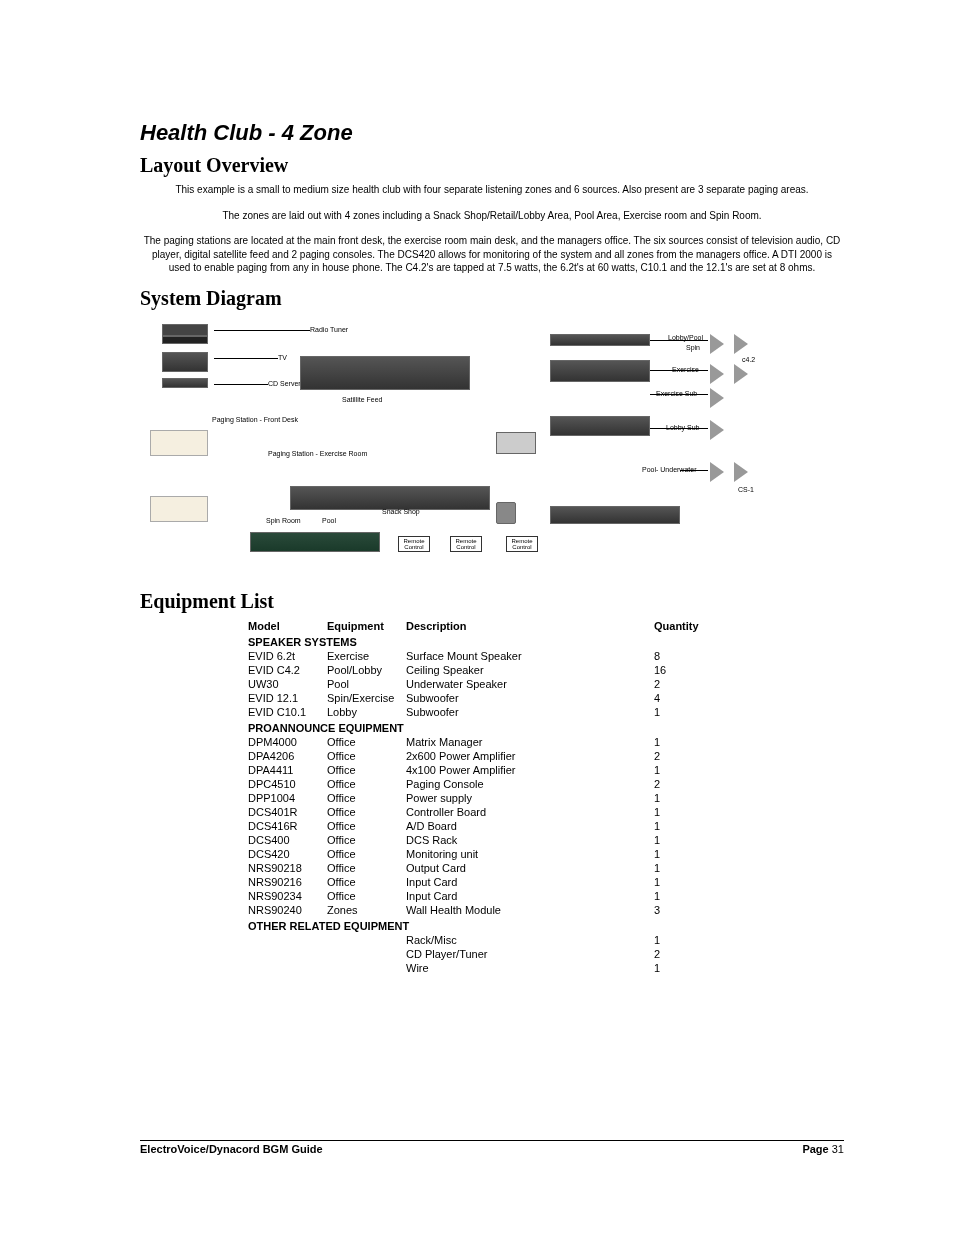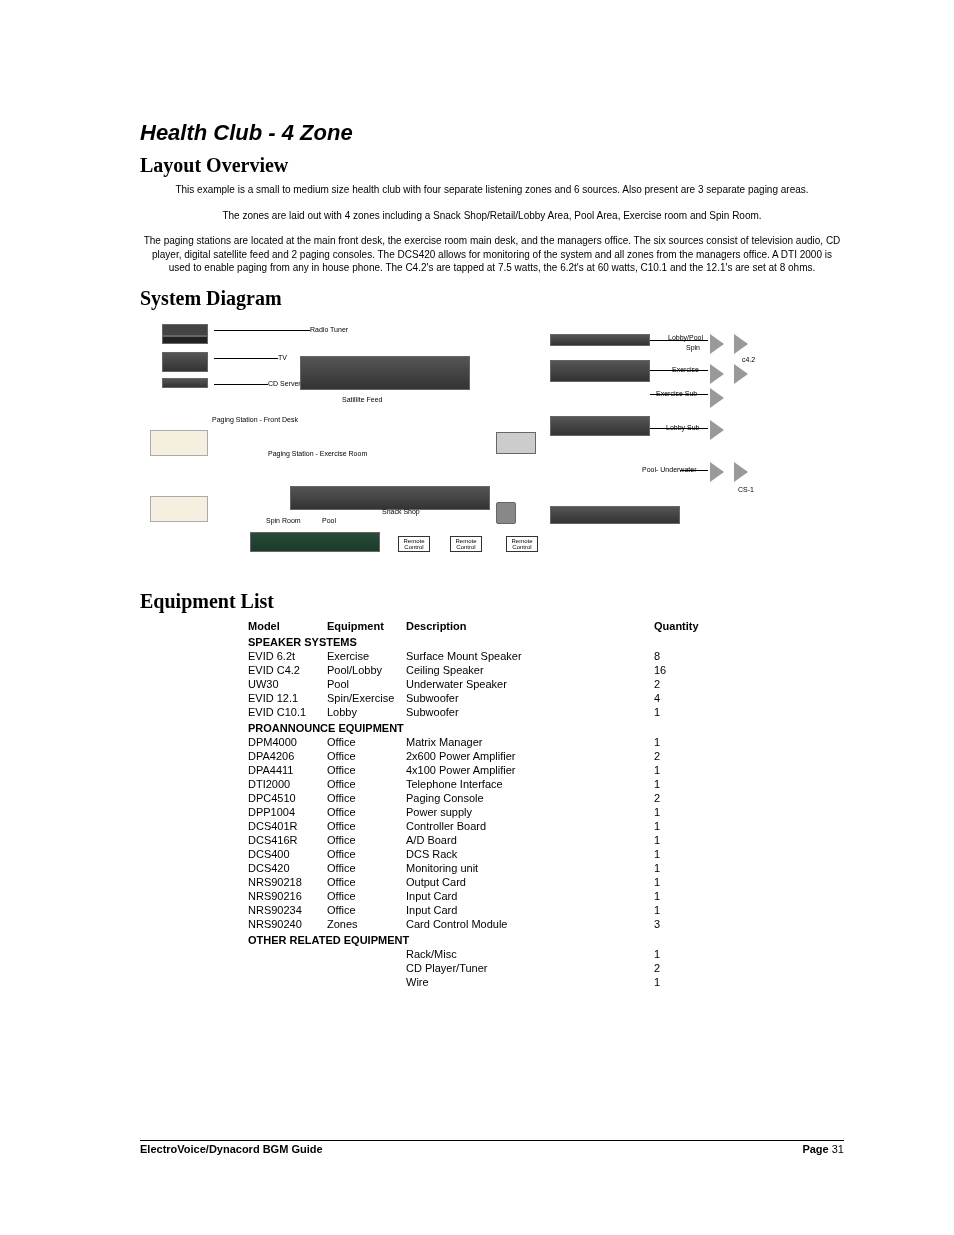--- a/index.html
+++ b/index.html
@@ -244,26 +244,20 @@
           <td>2x600 Power Amplifier</td>
           <td class="qty">2</td>
         </tr>
         <tr>
           <td>DPA4411</td>
           <td>Office</td>
           <td>4x100 Power Amplifier</td>
           <td class="qty">1</td>
         </tr>
         <tr>
-          <td>DTI2000</td>
-          <td>Office</td>
-          <td>Telephone Interface</td>
-          <td class="qty">1</td>
-        </tr>
-        <tr>
           <td>DPC4510</td>
           <td>Office</td>
           <td>Paging Console</td>
           <td class="qty">2</td>
         </tr>
         <tr>
           <td>DPP1004</td>
           <td>Office</td>
           <td>Power supply</td>
           <td class="qty">1</td>
@@ -306,21 +300,21 @@
         </tr>
         <tr>
           <td>NRS90234</td>
           <td>Office</td>
           <td>Input Card</td>
           <td class="qty">1</td>
         </tr>
         <tr>
           <td>NRS90240</td>
           <td>Zones</td>
-          <td>Card Control Module</td>
+          <td>Wall Health Module</td>
           <td class="qty">3</td>
         </tr>
         <tr class="grouphdr">
           <td colspan="4">OTHER RELATED EQUIPMENT</td>
         </tr>
         <tr>
           <td></td>
           <td></td>
           <td>Rack/Misc</td>
           <td class="qty">1</td>

